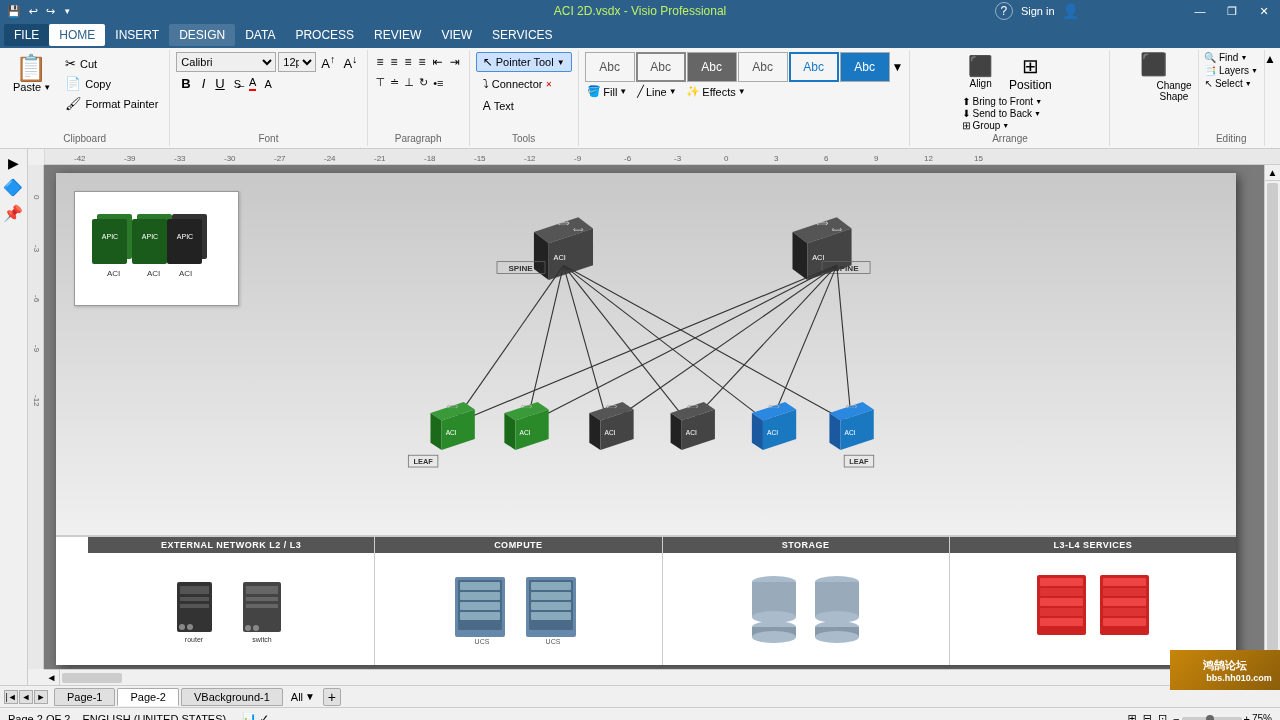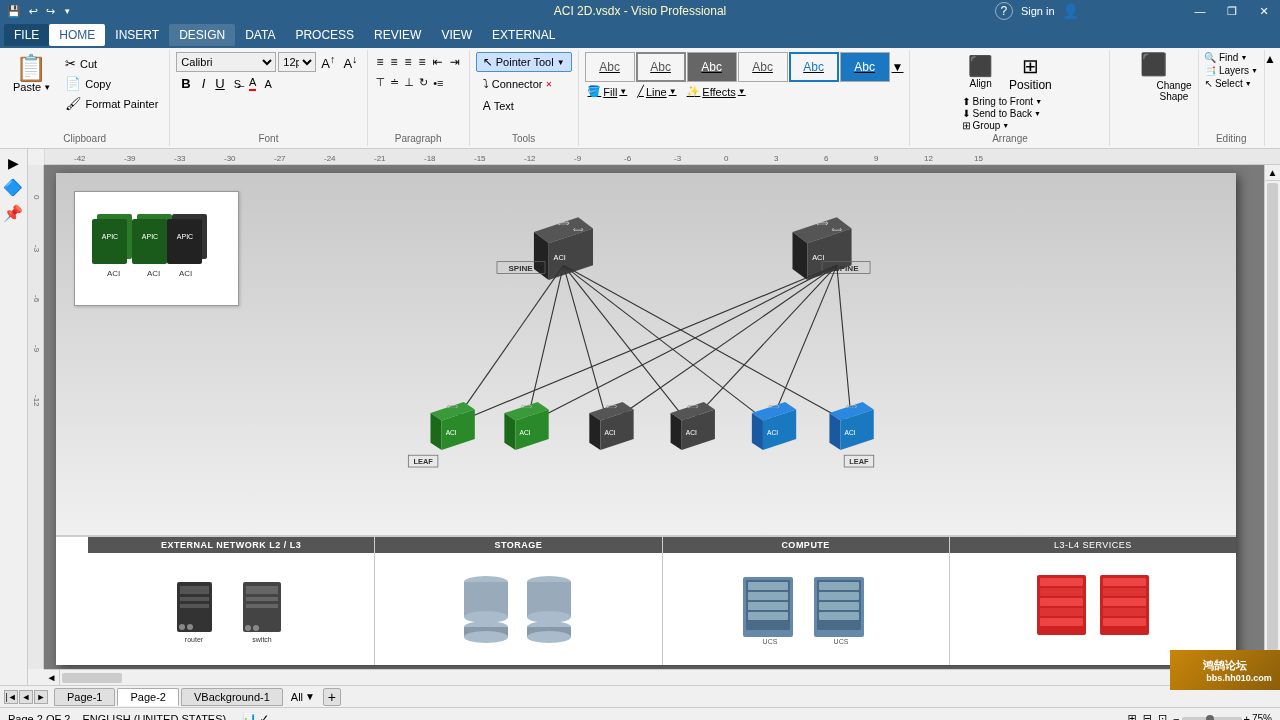--- a/index.html
+++ b/index.html
@@ -226,21 +226,21 @@
 </head>
 <body>
 
 <div id="title-bar">
   <div class="qs-toolbar">
     <span class="qs-btn">💾</span>
     <span class="qs-btn">↩</span>
     <span class="qs-btn">↪</span>
     <span class="qs-btn" style="font-size:8px;">▼</span>
   </div>
-  <span style="font-size:12px; color:#fef9c3;">ACI 2D.vsdx - Visio Professional</span>
+  <span style="font-size:12px; color:#bef264;">ACI 2D.vsdx - Visio Professional</span>
   <div style="position:absolute; right:200px; display:flex; align-items:center; gap:8px;">
     <span style="color:white; font-size:12px; cursor:pointer; border:1px solid rgba(255,255,255,0.5); width:18px; height:18px; display:flex; align-items:center; justify-content:center; border-radius:50%;">?</span>
     <span style="color:white; font-size:11px; cursor:pointer;">Sign in</span>
     <span style="color:rgba(255,255,255,0.6); font-size:14px;">👤</span>
   </div>
   <div class="window-controls">
     <div class="win-btn">—</div>
     <div class="win-btn">❐</div>
     <div class="win-btn close">✕</div>
   </div>
@@ -248,21 +248,21 @@
 
 <div id="menu-bar">
   <div class="menu-item active" style="background:#1a4a70; color:white;">FILE</div>
   <div class="menu-item active" style="background:white; color:#2c5f8a;">HOME</div>
   <div class="menu-item">INSERT</div>
   <div class="menu-item" style="background:rgba(255,255,255,0.15);">DESIGN</div>
   <div class="menu-item">DATA</div>
   <div class="menu-item">PROCESS</div>
   <div class="menu-item">REVIEW</div>
   <div class="menu-item">VIEW</div>
-  <div class="menu-item">EXTERNAL</div>
+  <div class="menu-item">SERVICES</div>
 </div>
 
 <div id="ribbon" style="background:#f5f5f5; border-bottom:1px solid #ccc;">
 
   <div style="display:flex; align-items:stretch; padding:2px 0; min-height:84px; position:relative;">
 
     <div class="ribbon-group clipboard-group">
       <div class="ribbon-group-content">
         <div class="big-paste-btn">
           <div style="font-size:26px; line-height:1;">📋</div>
@@ -349,21 +349,21 @@
           </div>
           <div style="padding:2px 6px; font-size:11px; cursor:pointer; display:flex; align-items:center; gap:3px; border:1px solid transparent; border-radius:2px;">
             <span style="font-size:12px;">A</span>
             <span>Text</span>
           </div>
         </div>
       </div>
       <div class="ribbon-group-label">Tools</div>
     </div>
 
-    <div class="ribbon-group" style="min-width:260px;text-decoration:underline;">
+    <div class="ribbon-group" style="min-width:260px;">
       <div class="ribbon-group-content" style="flex-direction:column; gap:2px;">
         <div style="display:flex; gap:2px; align-items:center;">
           <div style="display:flex; gap:1px;">
             <div class="shape-style-box" style="color:#555;">Abc</div>
             <div class="shape-style-box" style="color:#555; border:2px solid #888;">Abc</div>
             <div class="shape-style-box" style="color:white; background:#666;">Abc</div>
             <div class="shape-style-box" style="color:#555; border:1px solid #aaa;">Abc</div>
             <div class="shape-style-box" style="color:#1a78c2; border:2px solid #1a78c2;">Abc</div>
             <div class="shape-style-box" style="color:white; background:#1a78c2;">Abc</div>
           </div>
@@ -648,43 +648,20 @@
                   <rect x="11" y="32" width="32" height="4" fill="#666"></rect>
                   <circle cx="13" cy="56" r="3" fill="#888"></circle>
                   <circle cx="21" cy="56" r="3" fill="#888"></circle>
                   <text x="27" y="70" font-size="7" fill="#333" text-anchor="middle">switch</text>
                 </svg>
               </div>
             </div>
 
 
             <div style="flex:1; border-right:1px solid #ccc; display:flex; flex-direction:column;">
-              <div style="background:#555; color:white; font-size:9px; font-weight:bold; text-align:center; padding:3px; letter-spacing:0.5px;">STORAGE</div>
-              <div style="flex:1; display:flex; align-items:center; justify-content:center; gap:8px; padding:4px;">
-
-                <svg width="55" height="75" viewBox="0 0 55 75">
-                  <ellipse cx="27" cy="10" rx="22" ry="6" fill="#aabbcc"></ellipse>
-                  <rect x="5" y="10" width="44" height="35" fill="#99aabb"></rect>
-                  <ellipse cx="27" cy="45" rx="22" ry="6" fill="#aabbcc"></ellipse>
-                  <ellipse cx="27" cy="55" rx="22" ry="6" fill="#aabbcc"></ellipse>
-                  <rect x="5" y="55" width="44" height="10" fill="#8899aa"></rect>
-                  <ellipse cx="27" cy="65" rx="22" ry="6" fill="#aabbcc"></ellipse>
-                </svg>
-                <svg width="55" height="75" viewBox="0 0 55 75">
-                  <ellipse cx="27" cy="10" rx="22" ry="6" fill="#aabbcc"></ellipse>
-                  <rect x="5" y="10" width="44" height="35" fill="#99aabb"></rect>
-                  <ellipse cx="27" cy="45" rx="22" ry="6" fill="#aabbcc"></ellipse>
-                  <ellipse cx="27" cy="55" rx="22" ry="6" fill="#aabbcc"></ellipse>
-                  <rect x="5" y="55" width="44" height="10" fill="#8899aa"></rect>
-                  <ellipse cx="27" cy="65" rx="22" ry="6" fill="#aabbcc"></ellipse>
-                </svg>
-              </div>
-            </div>
-
-            <div style="flex:1; border-right:1px solid #ccc; display:flex; flex-direction:column;">
               <div style="background:#555; color:white; font-size:9px; font-weight:bold; text-align:center; padding:3px; letter-spacing:0.5px;">COMPUTE</div>
               <div style="flex:1; display:flex; align-items:center; justify-content:center; gap:6px; padding:4px;">
                 <svg width="65" height="75" viewBox="0 0 65 75">
 
                   <rect x="5" y="5" width="50" height="60" fill="#6688aa" rx="2"></rect>
                   <rect x="8" y="8" width="44" height="50" fill="#4a6a88" rx="1"></rect>
                   <rect x="10" y="10" width="40" height="8" fill="#88aabb" rx="1"></rect>
                   <rect x="10" y="20" width="40" height="8" fill="#88aabb" rx="1"></rect>
                   <rect x="10" y="30" width="40" height="8" fill="#88aabb" rx="1"></rect>
                   <rect x="10" y="40" width="40" height="8" fill="#88aabb" rx="1"></rect>
@@ -695,22 +672,45 @@
                   <rect x="8" y="8" width="44" height="50" fill="#4a6a88" rx="1"></rect>
                   <rect x="10" y="10" width="40" height="8" fill="#88aabb" rx="1"></rect>
                   <rect x="10" y="20" width="40" height="8" fill="#88aabb" rx="1"></rect>
                   <rect x="10" y="30" width="40" height="8" fill="#88aabb" rx="1"></rect>
                   <rect x="10" y="40" width="40" height="8" fill="#88aabb" rx="1"></rect>
                   <text x="32" y="72" font-size="7" fill="#555" text-anchor="middle">UCS</text>
                 </svg>
               </div>
             </div>
 
+            <div style="flex:1; border-right:1px solid #ccc; display:flex; flex-direction:column;">
+              <div style="background:#555; color:white; font-size:9px; font-weight:bold; text-align:center; padding:3px; letter-spacing:0.5px;">STORAGE</div>
+              <div style="flex:1; display:flex; align-items:center; justify-content:center; gap:8px; padding:4px;">
+
+                <svg width="55" height="75" viewBox="0 0 55 75">
+                  <ellipse cx="27" cy="10" rx="22" ry="6" fill="#aabbcc"></ellipse>
+                  <rect x="5" y="10" width="44" height="35" fill="#99aabb"></rect>
+                  <ellipse cx="27" cy="45" rx="22" ry="6" fill="#aabbcc"></ellipse>
+                  <ellipse cx="27" cy="55" rx="22" ry="6" fill="#aabbcc"></ellipse>
+                  <rect x="5" y="55" width="44" height="10" fill="#8899aa"></rect>
+                  <ellipse cx="27" cy="65" rx="22" ry="6" fill="#aabbcc"></ellipse>
+                </svg>
+                <svg width="55" height="75" viewBox="0 0 55 75">
+                  <ellipse cx="27" cy="10" rx="22" ry="6" fill="#aabbcc"></ellipse>
+                  <rect x="5" y="10" width="44" height="35" fill="#99aabb"></rect>
+                  <ellipse cx="27" cy="45" rx="22" ry="6" fill="#aabbcc"></ellipse>
+                  <ellipse cx="27" cy="55" rx="22" ry="6" fill="#aabbcc"></ellipse>
+                  <rect x="5" y="55" width="44" height="10" fill="#8899aa"></rect>
+                  <ellipse cx="27" cy="65" rx="22" ry="6" fill="#aabbcc"></ellipse>
+                </svg>
+              </div>
+            </div>
+
             <div style="flex:1; display:flex; flex-direction:column;">
-              <div style="background:#555; color:white; font-size:9px; font-weight:normal; text-align:center; padding:3px; letter-spacing:0.5px;">L3-L4 SERVICES</div>
+              <div style="background:#555; color:white; font-size:9px; font-weight:bold; text-align:center; padding:3px; letter-spacing:0.5px;">L3-L4 SERVICES</div>
               <div style="flex:1; display:flex; align-items:center; justify-content:center; gap:8px; padding:4px;">
 
                 <svg width="55" height="75" viewBox="0 0 55 75">
                   <rect x="3" y="3" width="49" height="60" fill="#cc2222" rx="2"></rect>
                   <rect x="6" y="6" width="43" height="8" fill="#ee4444" rx="1"></rect>
                   <rect x="6" y="16" width="43" height="8" fill="#dd3333" rx="1"></rect>
                   <rect x="6" y="26" width="43" height="8" fill="#ee4444" rx="1"></rect>
                   <rect x="6" y="36" width="43" height="8" fill="#dd3333" rx="1"></rect>
                   <rect x="6" y="46" width="43" height="8" fill="#ee4444" rx="1"></rect>
                 </svg>

